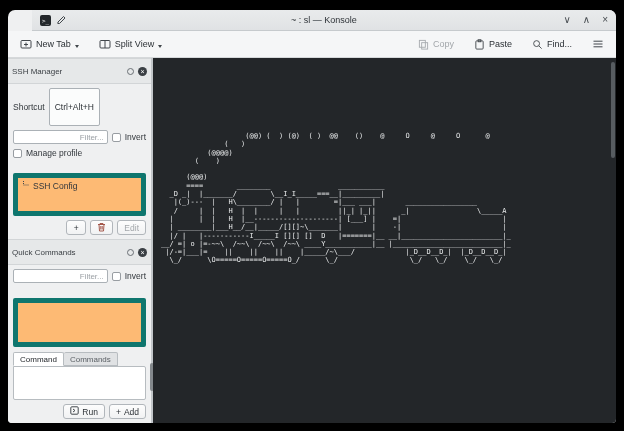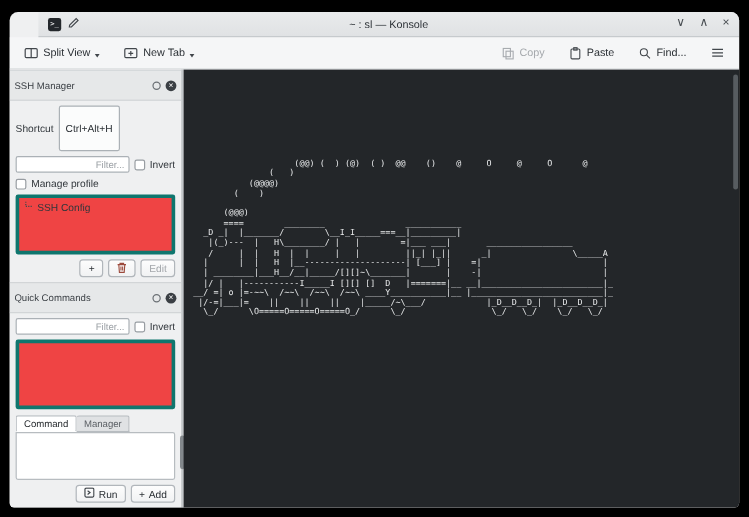--- a/index.html
+++ b/index.html
@@ -49,21 +49,21 @@
                  color:#fff; font-size:7px; line-height:9px; text-align:center; }
   .row { display:flex; align-items:center; gap:4px; padding:0 5px; margin-top:4px; }
   .field { border:1px solid #abb1b6; background:#fbfcfc; border-radius:2px;
            padding:13px 5px; font-size:8.5px; color:#2b3035; }
   .text-input { flex:1; min-width:0; height:14px; border:1px solid #abb1b6;
                 border-radius:2px; background:#fff; font-size:8px; padding:0 3px;
                 font-family:"Liberation Sans",sans-serif; color:#2b3035;text-align:right; }
   .text-input::placeholder { color:#9ca1a6; }
   .checkbox { width:9px; height:9px; flex:0 0 9px; background:#fff;
               border:1px solid #989da2; border-radius:2px; }
-  .listbox { margin:4px 5px 0; background:#ef4444; border:3px solid #0f766e;
+  .listbox { margin:15px 5px 0; background:#fdba74; border:5px solid #0f766e;
              border-radius:2px; overflow:hidden; }
   .listbox.ssh-list { height:52px; }
   .listbox.qc-list { height:60px; }
   .tree-item { display:flex; align-items:center; gap:3px; padding:3px 4px; font-size:8.5px; }
   .btn-row { display:flex; justify-content:flex-end; gap:4px; padding:4px 5px; }
   .btn { height:15px; min-width:20px; display:flex; align-items:center; justify-content:center;
          gap:3px; border:1px solid #b1b6bb; border-radius:3px; font-size:8.5px;
          background:linear-gradient(#fdfdfd,#f1f2f3); color:#2b3035; padding:0 6px; }
   .btn.disabled { color:#a3a7ab; }
   .tabs { display:flex; margin:5px 5px 0; }
@@ -111,34 +111,34 @@
       <span class="winbtn">∧</span>
       <span class="winbtn">×</span>
     </div>
   </div>
 
   <div class="toolbar">
     <div class="tool-btn">
       <span>
         <svg width="12" height="12" viewBox="0 0 12 12">
             <rect class="stroke" x="1" y="2.5" width="10" height="7.5" rx="1"></rect>
-            <path class="stroke" d="M6 2.5 V10"></path>
-          </svg>
-      </span>
-      <span>Split View</span>
+            <path class="stroke" d="M6 4.5 V8.5 M4 6.5 H8"></path>
+          </svg>
+      </span>
+      <span>New Tab</span>
       <span class="caret"></span>
     </div>
     <div class="tool-btn">
       <span>
         <svg width="12" height="12" viewBox="0 0 12 12">
             <rect class="stroke" x="1" y="2.5" width="10" height="7.5" rx="1"></rect>
-            <path class="stroke" d="M6 4.5 V8.5 M4 6.5 H8"></path>
-          </svg>
-      </span>
-      <span>New Tab</span>
+            <path class="stroke" d="M6 2.5 V10"></path>
+          </svg>
+      </span>
+      <span>Split View</span>
       <span class="caret"></span>
     </div>
     <div class="tool-spacer"></div>
     <div class="tool-btn disabled">
       <span>
         <svg width="11" height="11" viewBox="0 0 12 12">
             <rect class="stroke-dis" x="1.5" y="1.5" width="6.5" height="7.5"></rect>
             <rect class="stroke-dis" x="4" y="4" width="6.5" height="7"></rect>
           </svg>
       </span>
@@ -221,21 +221,21 @@
         <span class="panel-close">×</span>
       </div>
       <div class="row">
         <input class="text-input" type="text" placeholder="Filter..." style="">
         <span class="checkbox"></span>
         <span>Invert</span>
       </div>
       <div class="listbox qc-list"></div>
       <div class="tabs">
         <div class="tab active">Command</div>
-        <div class="tab">Manager</div>
+        <div class="tab">Commands</div>
       </div>
       <div class="textarea-box"></div>
       <div class="btn-row">
         <div class="btn">
           <span>
             <svg width="9" height="9" viewBox="0 0 9 9">
                 <rect class="stroke" x="0.8" y="0.8" width="7.4" height="7.4" rx="1"></rect>
                 <path class="stroke" d="M3 3 L5 4.5 L3 6"></path>
               </svg>
           </span>

